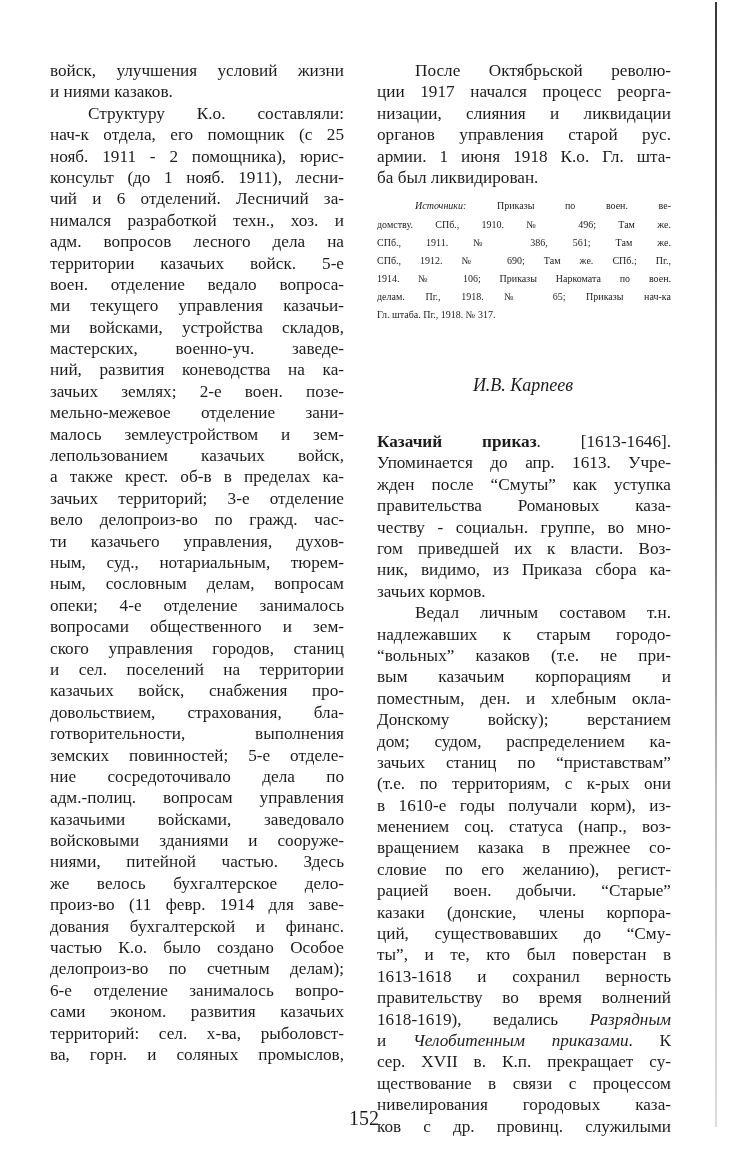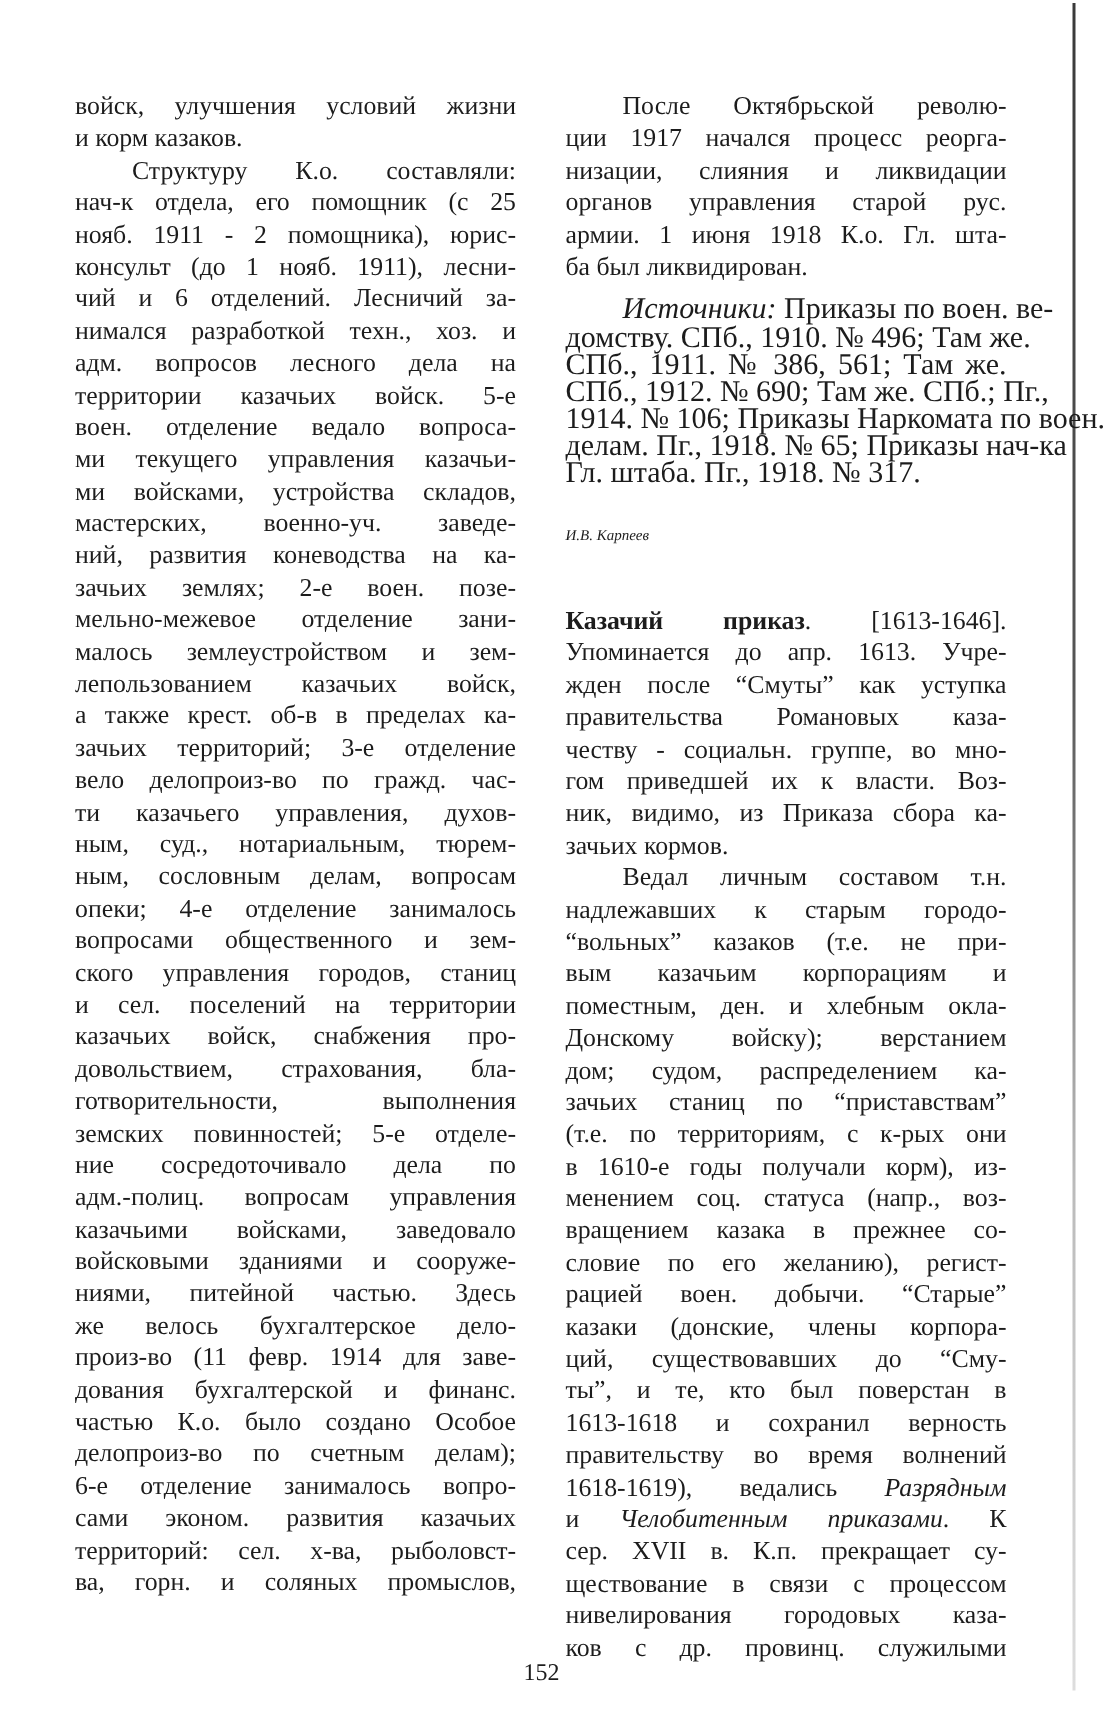--- a/index.html
+++ b/index.html
@@ -6,38 +6,38 @@
   body { width:740px; height:1155px; background:#ffffff; position:relative; overflow:hidden;
          font-family:"Liberation Serif", "DejaVu Serif", serif; color:#1c1c1c; }
   .edge { position:absolute; left:715px; top:2px; width:1.5px; height:1125px;
           background:linear-gradient(#3a3a3a 0%, #555 40%, #bbb 70%, #ddd 100%); }
   .col { position:absolute; top:60px; width:294px; font-size:17.2px; line-height:21.4px; }
   .col.left { left:50px; }
   .col.right { left:377px; }
   .ln { display:block; text-align:justify; text-align-last:justify; white-space:nowrap; height:21.4px; overflow:visible; }
   .ln.last { text-align-last:left; }
   .ln.indent { text-indent:38px; }
-  .small { font-size:20px; line-height:18.2px; }
+  .small { font-size:10px; line-height:18.2px; }
   .small .ln { height:18.2px; }
   .gap-s { height:9px; }
   .gap-m { height:22px; }
   .gap-l { height:35px; }
-  .sig { text-align:left; font-style:italic; font-size:10px; display:block; padding-right:2px; }
+  .sig { text-align:center; font-style:italic; font-size:18px; display:block; padding-right:2px;margin-top:28px; }
   b { font-weight:bold; }
   i, .it { font-style:italic; }
-  .page-num { position:absolute; top:1107px; left:349px; font-size:16px; font-family:"Liberation Serif", serif; }
+  .page-num { position:absolute; top:1107px; left:349px; font-size:20px; font-family:"Liberation Serif", serif; }
 </style>
 </head>
 <body>
 
 <div class="edge"></div>
 
 <div class="col left" id="left-col">
     <span class="ln">войск, улучшения условий жизни</span>
-    <span class="ln last">и корм казаков.</span>
+    <span class="ln last">и ниями казаков.</span>
     <span class="ln indent">Структуру К.о. составляли:</span>
     <span class="ln">нач-к отдела, его помощник (с 25</span>
     <span class="ln">нояб. 1911 - 2 помощника), юрис-</span>
     <span class="ln">консульт (до 1 нояб. 1911), лесни-</span>
     <span class="ln">чий и 6 отделений. Лесничий за-</span>
     <span class="ln">нимался разработкой техн., хоз. и</span>
     <span class="ln">адм. вопросов лесного дела на</span>
     <span class="ln">территории казачьих войск. 5-е</span>
     <span class="ln">воен. отделение ведало вопроса-</span>
     <span class="ln">ми текущего управления казачьи-</span>

